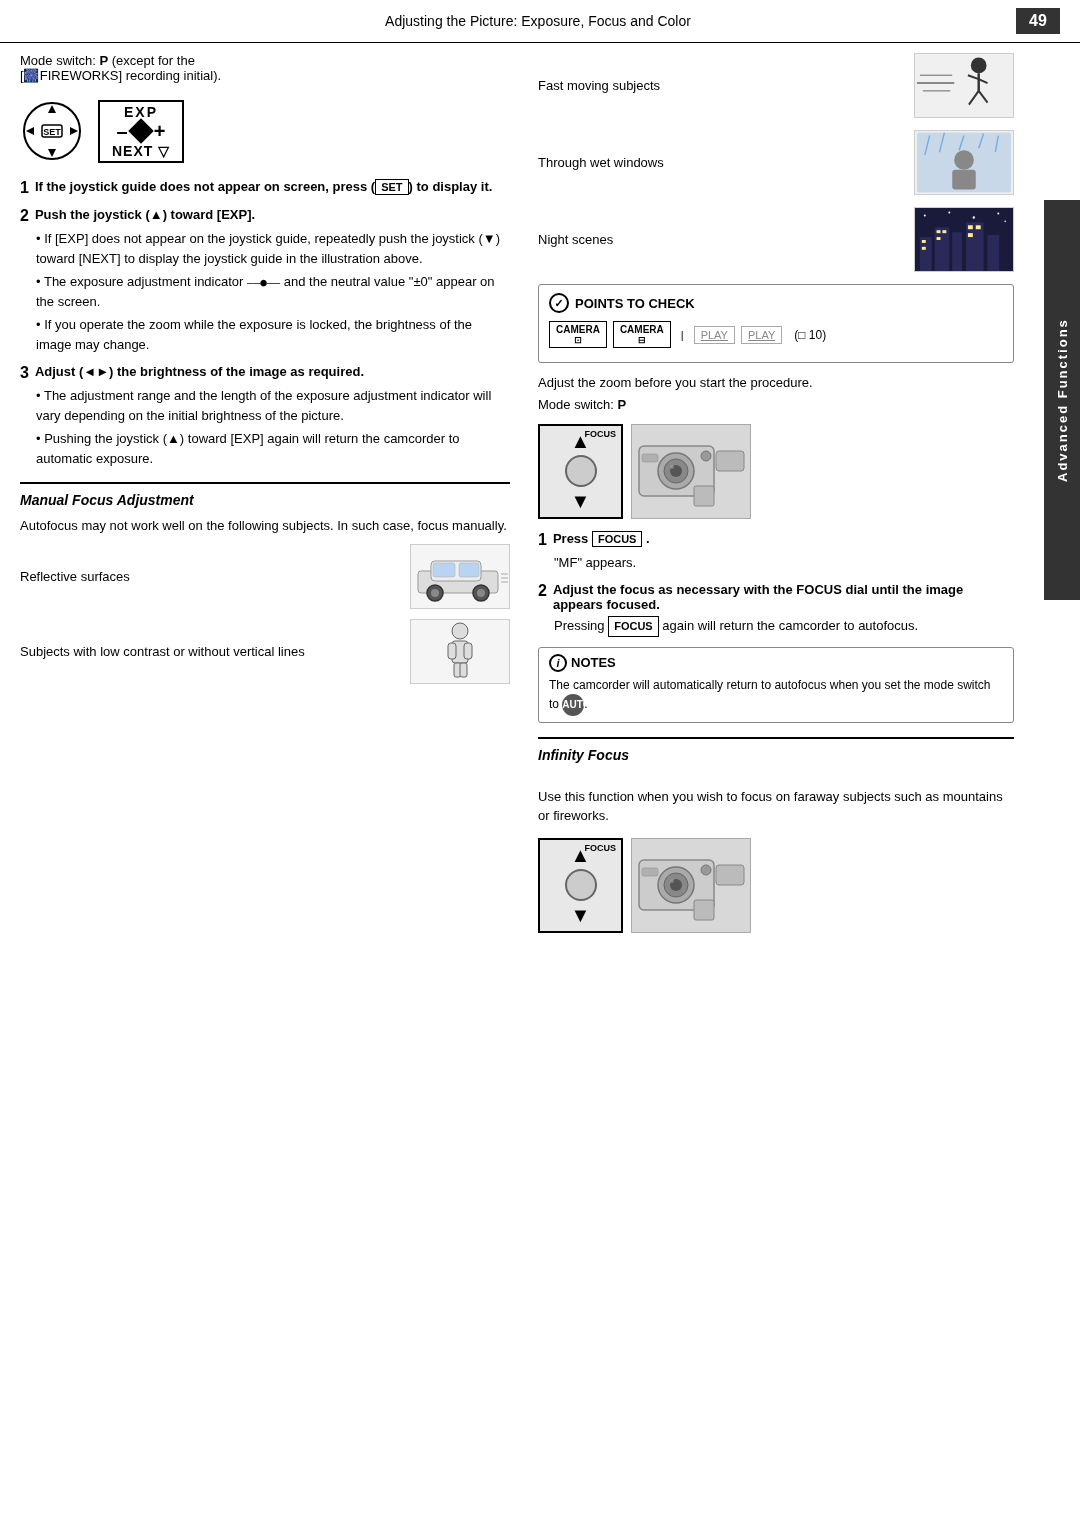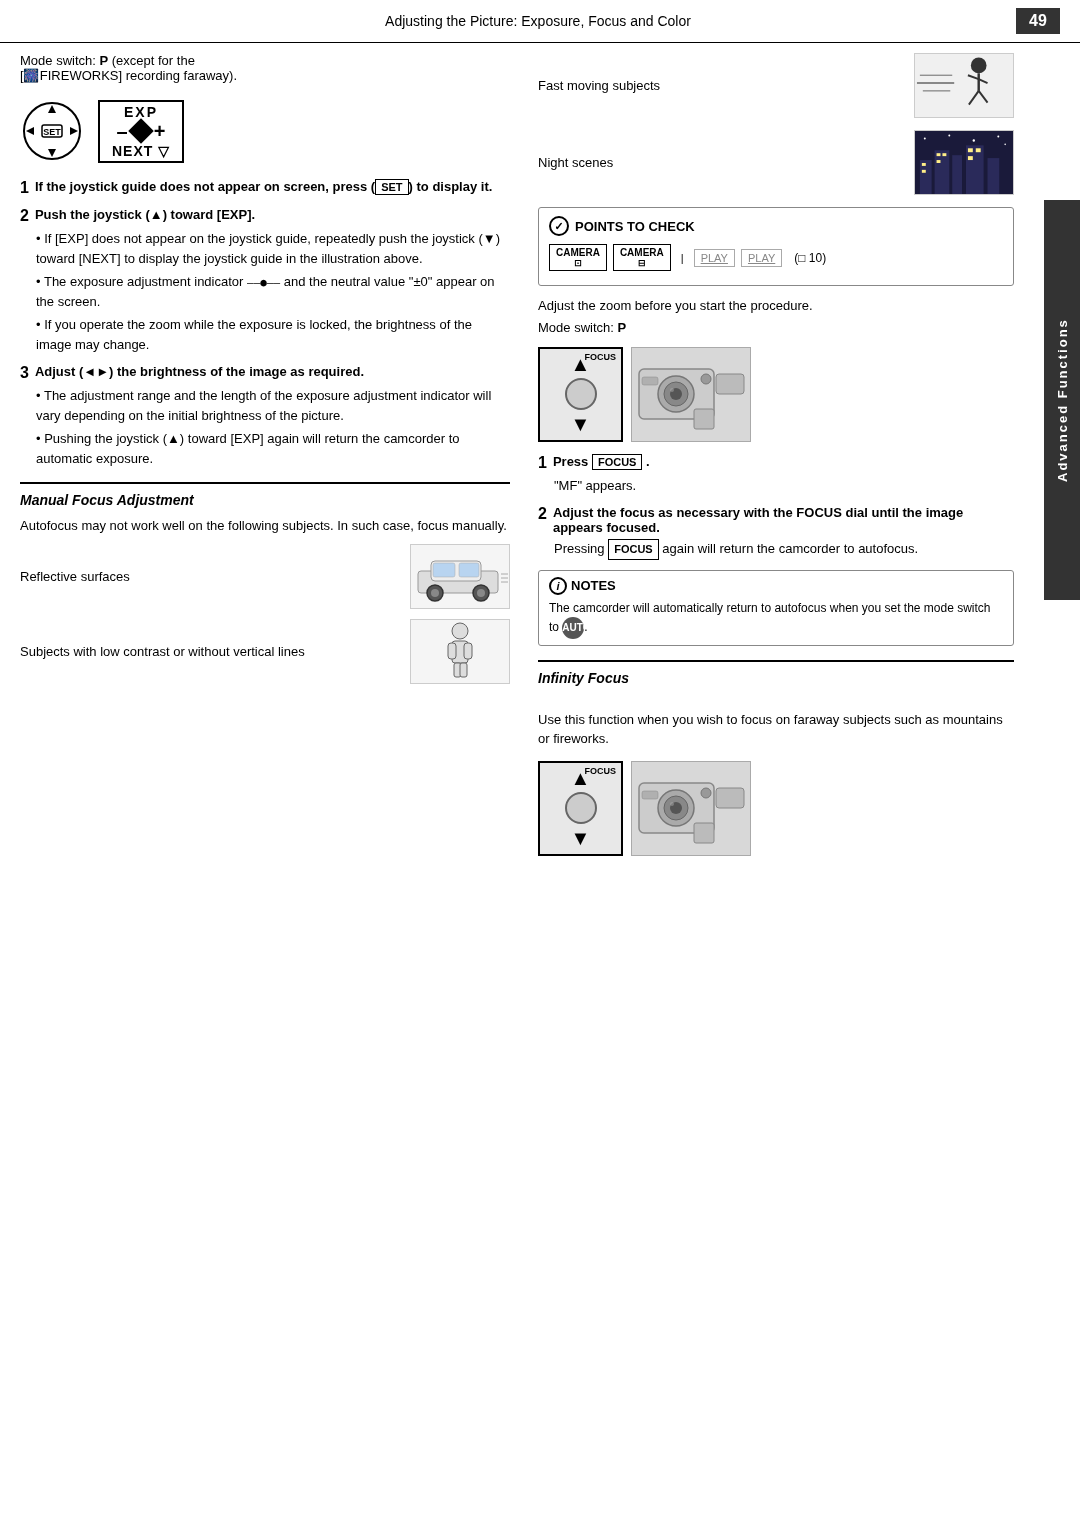--- a/index.html
+++ b/index.html
@@ -338,21 +338,21 @@
 </div>
 
 <div class="main-content">
 
   <div class="left-col">
 
     <div class="mode-switch-section">
       <div>
         <span>Mode switch: </span><strong>P</strong><span> (except for the</span><br>
         <span>
-          <span>[</span><span>🎆</span><span>FIREWORKS] recording faraway).</span>
+          <span>[</span><span>🎆</span><span>FIREWORKS] recording initial).</span>
         </span>
       </div>
     </div>
 
     <div style="display:flex; align-items:center; gap:14px; margin-bottom:16px;">
 
       <div style="position:relative; width:64px; height:64px;">
         <svg width="64" height="64" viewBox="0 0 64 64">
           <circle cx="32" cy="32" r="28" fill="none" stroke="#000" stroke-width="2"></circle>
           <polygon points="32,6 28,14 36,14" fill="#000"></polygon>
@@ -472,20 +472,38 @@
           <line x1="65" y1="38" x2="55" y2="52" stroke="#333" stroke-width="2"></line>
           <line x1="65" y1="38" x2="74" y2="50" stroke="#333" stroke-width="2"></line>
 
           <line x1="2" y1="30" x2="40" y2="30" stroke="#666" stroke-width="1.5"></line>
           <line x1="5" y1="22" x2="38" y2="22" stroke="#666" stroke-width="1"></line>
           <line x1="8" y1="38" x2="36" y2="38" stroke="#666" stroke-width="1"></line>
         </svg>
       </div>
     </div>
 
+    <div class="right-subject-item">
+      <span class="right-subject-label">Through wet windows</span>
+      <div class="right-subject-image">
+        <svg width="100" height="65" viewBox="0 0 100 65">
+
+          <rect x="2" y="2" width="96" height="61" fill="#c8d8e8" rx="2"></rect>
+
+          <line x1="15" y1="5" x2="10" y2="25" stroke="#7aade0" stroke-width="1.5"></line>
+          <line x1="30" y1="2" x2="25" y2="22" stroke="#7aade0" stroke-width="1.5"></line>
+          <line x1="50" y1="5" x2="45" y2="20" stroke="#7aade0" stroke-width="1.5"></line>
+          <line x1="70" y1="3" x2="65" y2="18" stroke="#7aade0" stroke-width="1.5"></line>
+          <line x1="85" y1="5" x2="82" y2="22" stroke="#7aade0" stroke-width="1.5"></line>
+
+          <circle cx="50" cy="30" r="10" fill="#888"></circle>
+          <rect x="38" y="40" width="24" height="20" rx="3" fill="#888"></rect>
+        </svg>
+      </div>
+    </div>
 
     <div class="right-subject-item">
       <span class="right-subject-label">Night scenes</span>
       <div class="right-subject-image">
         <svg width="100" height="65" viewBox="0 0 100 65">
           <rect x="0" y="0" width="100" height="65" fill="#1a1a3a"></rect>
 
           <rect x="5" y="30" width="12" height="35" fill="#2a2a5a"></rect>
           <rect x="20" y="20" width="15" height="45" fill="#2a2a5a"></rect>
           <rect x="38" y="25" width="10" height="40" fill="#2a2a5a"></rect>

